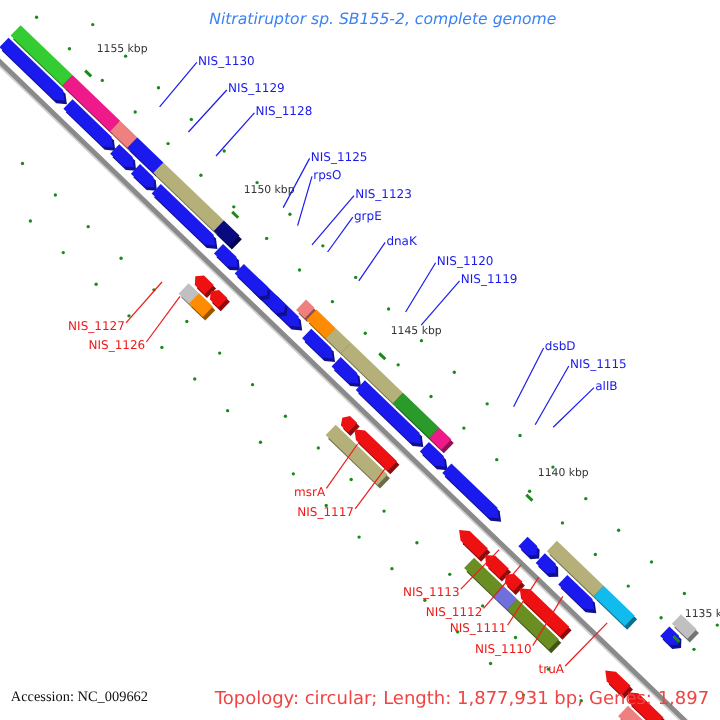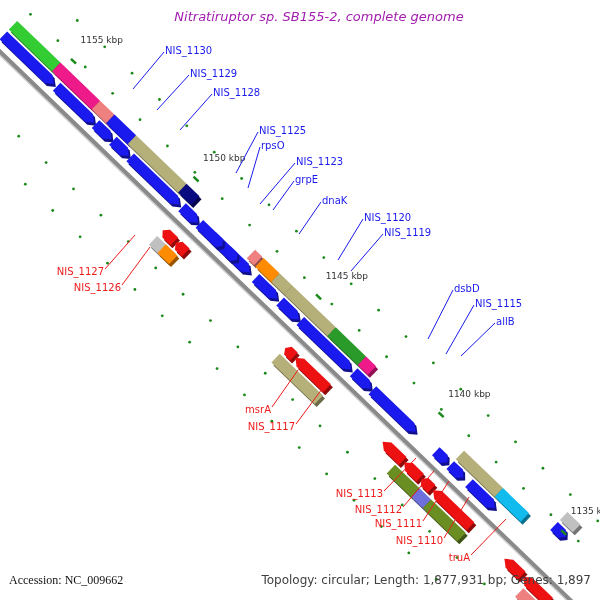--- a/index.html
+++ b/index.html
@@ -1,20 +1,20 @@
 <!DOCTYPE html>
 <html><head>
 <meta charset="utf-8">
 <style>
   html, body { margin:0; padding:0; background:#ffffff; }
   body { width:600px; height:600px; overflow:hidden; position:relative; font-family:"DejaVu Sans", sans-serif; }
   #stage { position:absolute; left:0; top:0; width:512px; height:600px; }
-  .title { position:absolute; top:9px; left:0; width:600px; text-align:center; font-style:italic; font-size:13px; color:#a21caf; font-family:"DejaVu Sans", sans-serif; padding-left:38px; box-sizing:border-box; }
+  .title { position:absolute; top:9px; left:0; width:600px; text-align:center; font-style:italic; font-size:13px; color:#3b82f6; font-family:"DejaVu Sans", sans-serif; padding-left:38px; box-sizing:border-box; }
   .footer-left { position:absolute; left:9px; top:573px; font-size:12px; color:#111;font-family:Liberation Serif, serif; }
-  .footer-right { position:absolute; right:9px; top:573px; font-size:12px; color:#404040; }
+  .footer-right { position:absolute; right:9px; top:573px; font-size:15px; color:#ef4444; }
   svg text { font-family:"DejaVu Sans", sans-serif; }
 </style>
 </head>
 <body>
 
 <div id="stage">
   <svg id="map" width="600" height="600" viewBox="0 0 600 600">
       <line x1="-10" y1="44" x2="638.7497584116703" y2="667.7978446266061" stroke="#cfcfcf" stroke-width="4"></line>
       <line x1="-10" y1="42" x2="638.7497584116703" y2="665.7978446266061" stroke="#8a8a8a" stroke-width="4"></line>
       <polygon points="9.119785291419078,34.40929881567273 54.532268380236,78.07514793953516 55.76600189516418,86.89149081025786 46.90807250146637,86.00431165345557 1.4955894126494478,42.338462529593144" fill="rgb(16,16,143)"></polygon>

